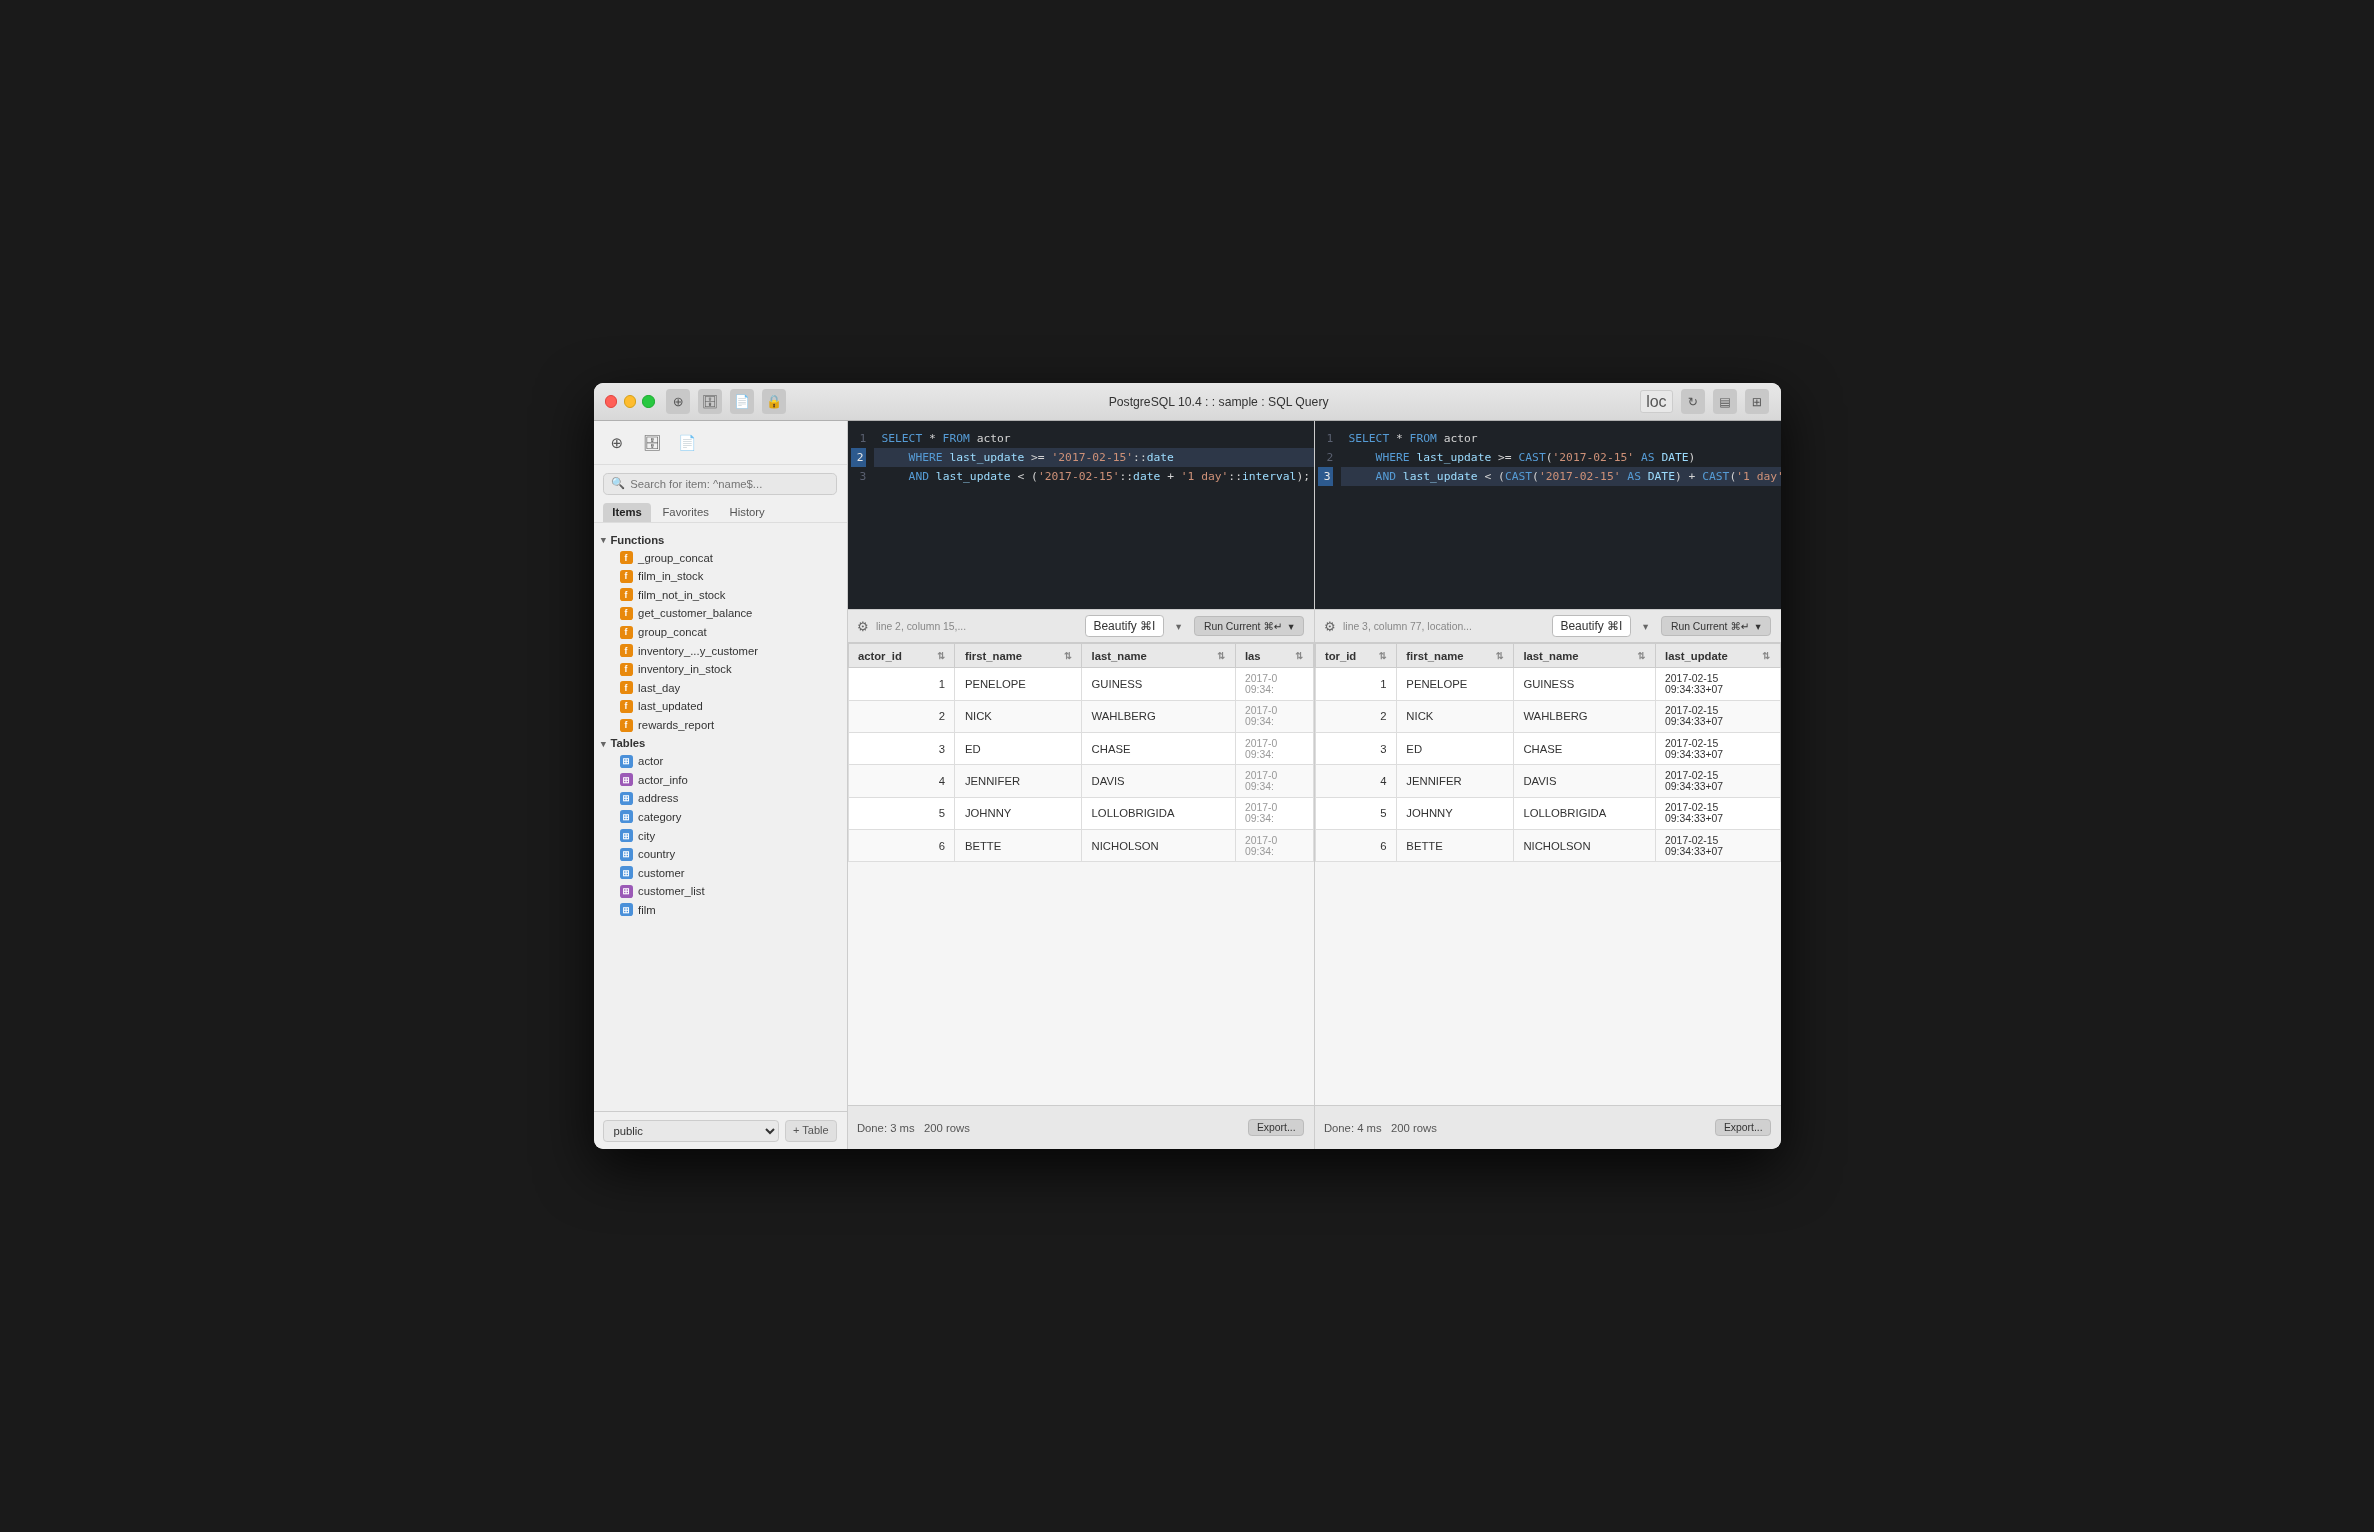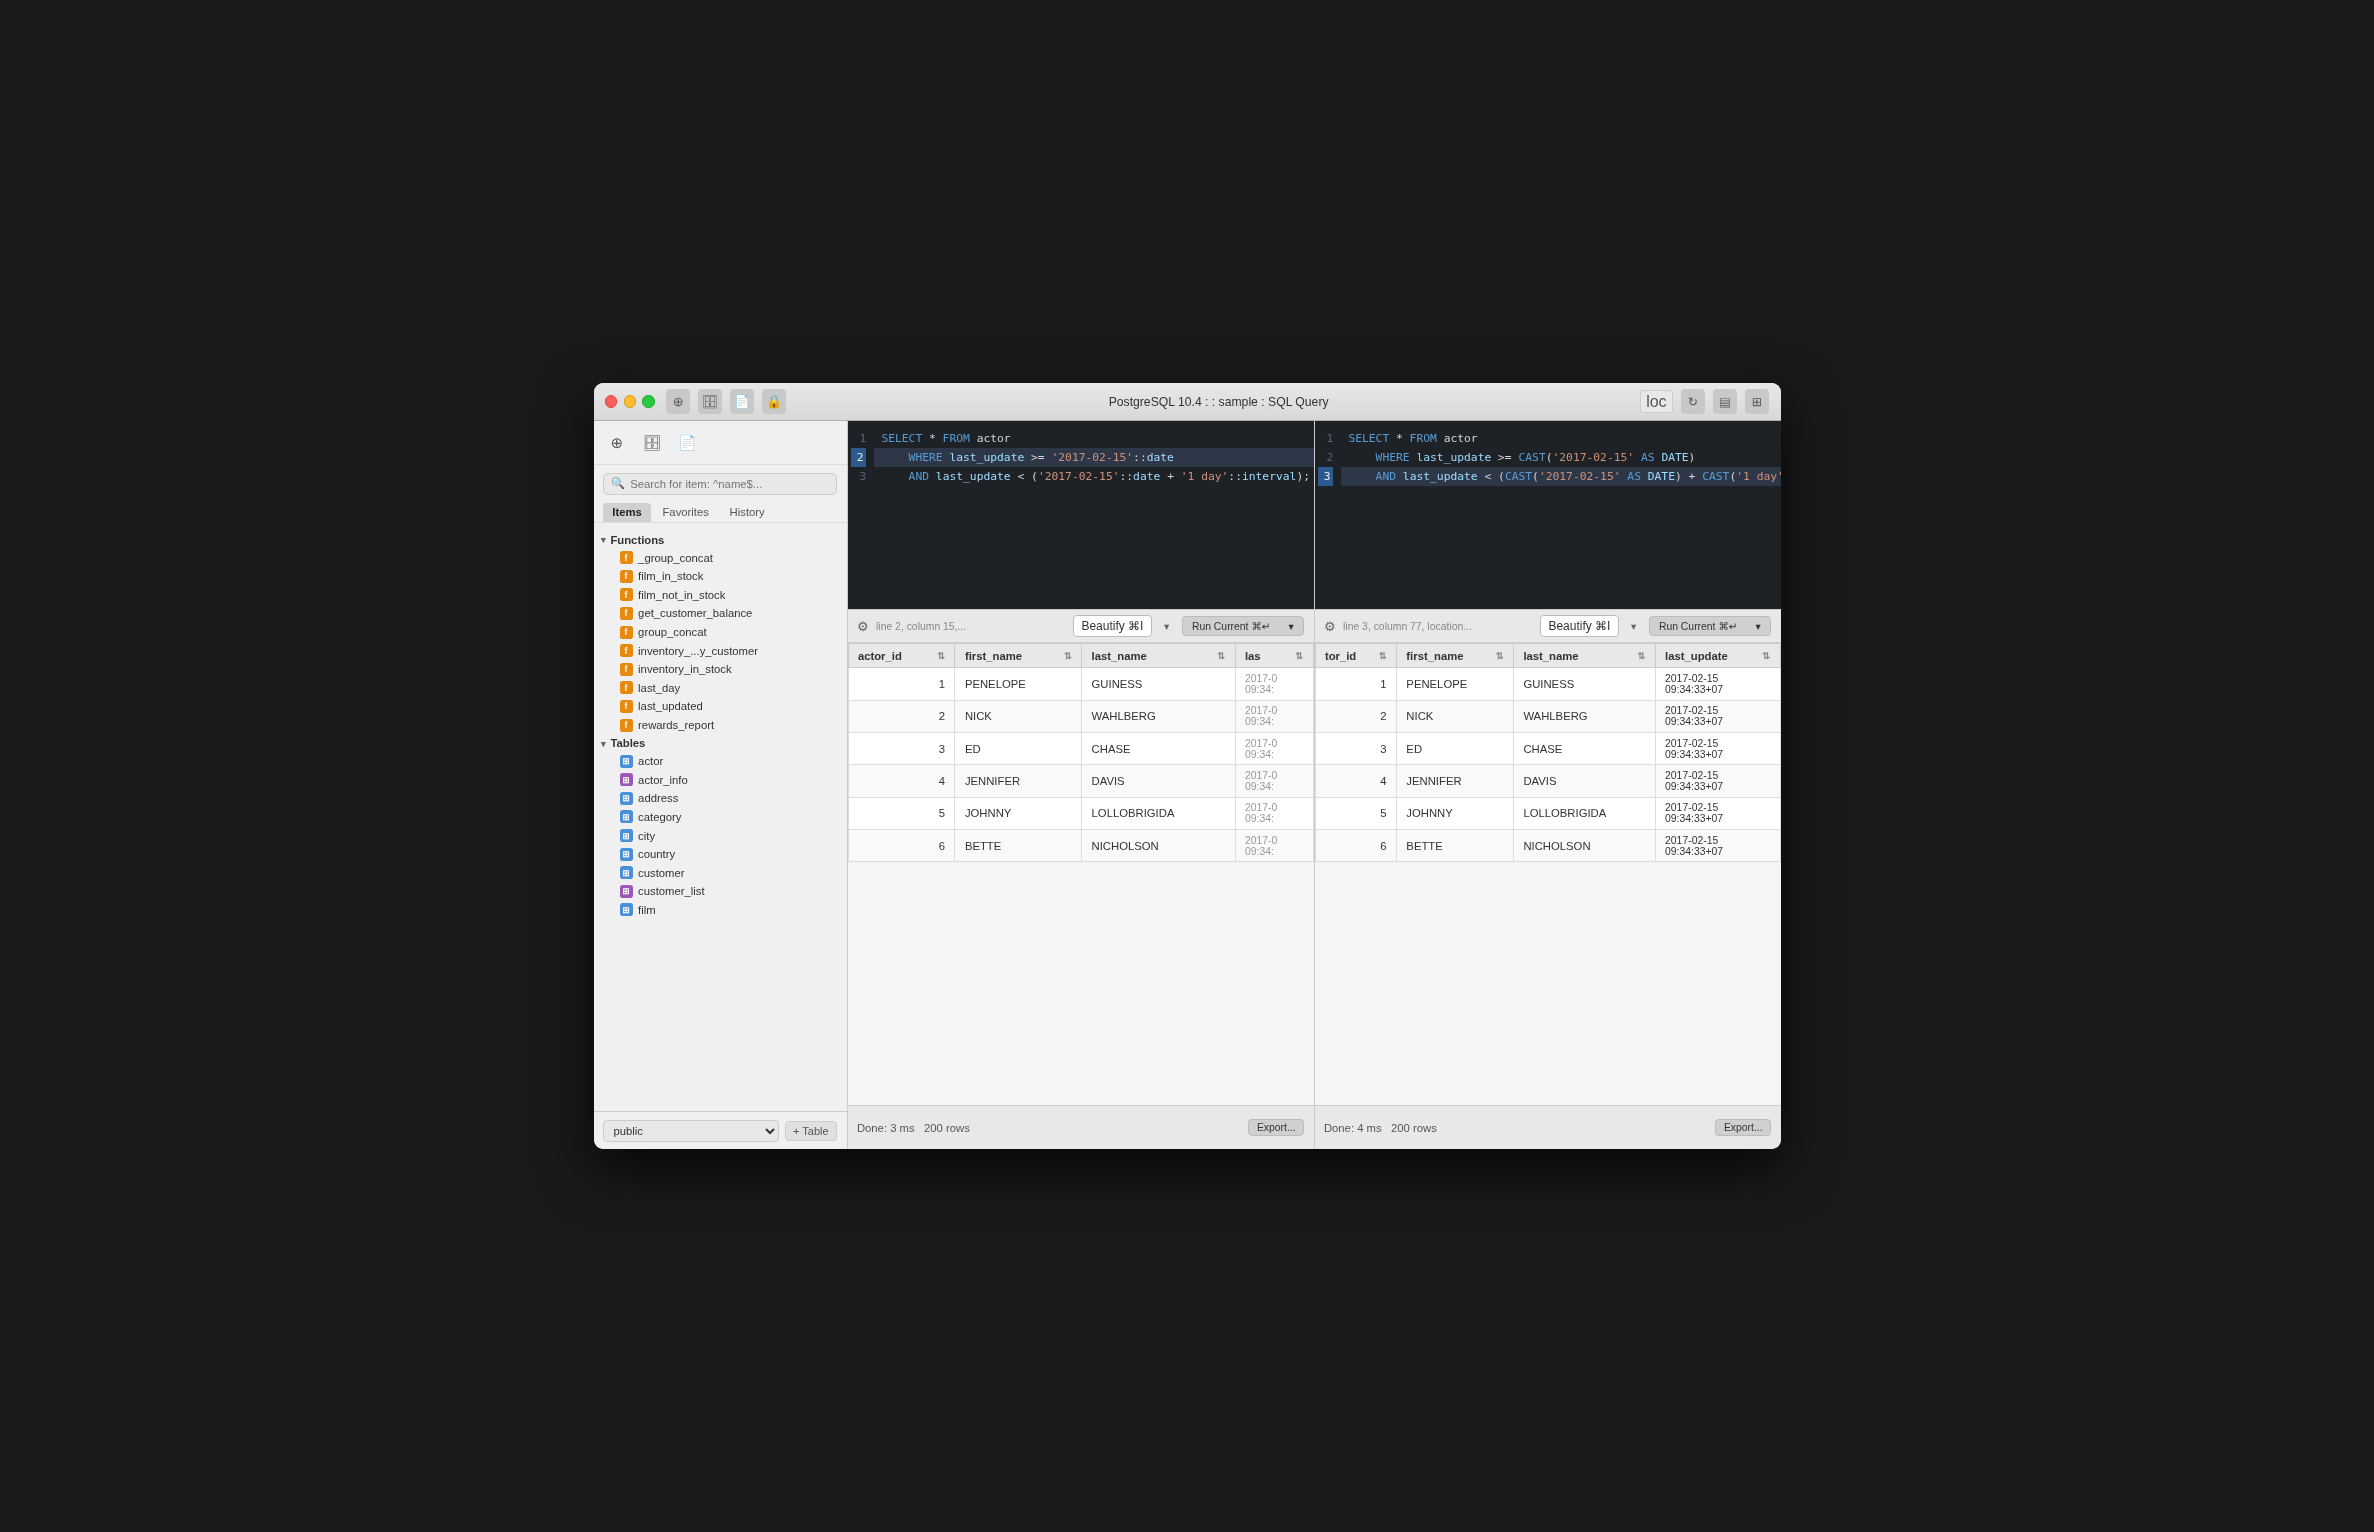--- a/index.html
+++ b/index.html
@@ -208,21 +208,20 @@
       font-weight: bold;
       flex-shrink: 0;
     }
     .icon-func { background: #e8890c; }
     .icon-table { background: #4a90d9; }
     .icon-view { background: #9b59b6; }
     .sidebar-footer {
       padding: 7.5px 9.4px;
       border-top: 0.9px solid #ccc;
       display: flex;
-      align-items: center;
       gap: 5.6px;
     }
     .schema-select {
       flex: 1;
       font-size: 11.3px;
       background: #e8e8e8;
       border: 0.9px solid #ccc;
       border-radius: 3.8px;
       padding: 2.8px 5.6px;
       color: #333;
@@ -341,21 +340,21 @@
     .run-btn {
       font-size: 10.4px;
       background: #d0d0d0;
       border: 0.9px solid #bbb;
       border-radius: 3.8px;
       padding: 2.8px 9.4px;
       cursor: pointer;
       color: #333;
       display: flex;
       align-items: center;
-      gap: 18px;
+      gap: 6px;
     }
     
     .results-area {
       flex: 1;
       overflow: hidden;
       display: flex;
       flex-direction: column;
     }
     .results-table-wrapper {
       flex: 1;

